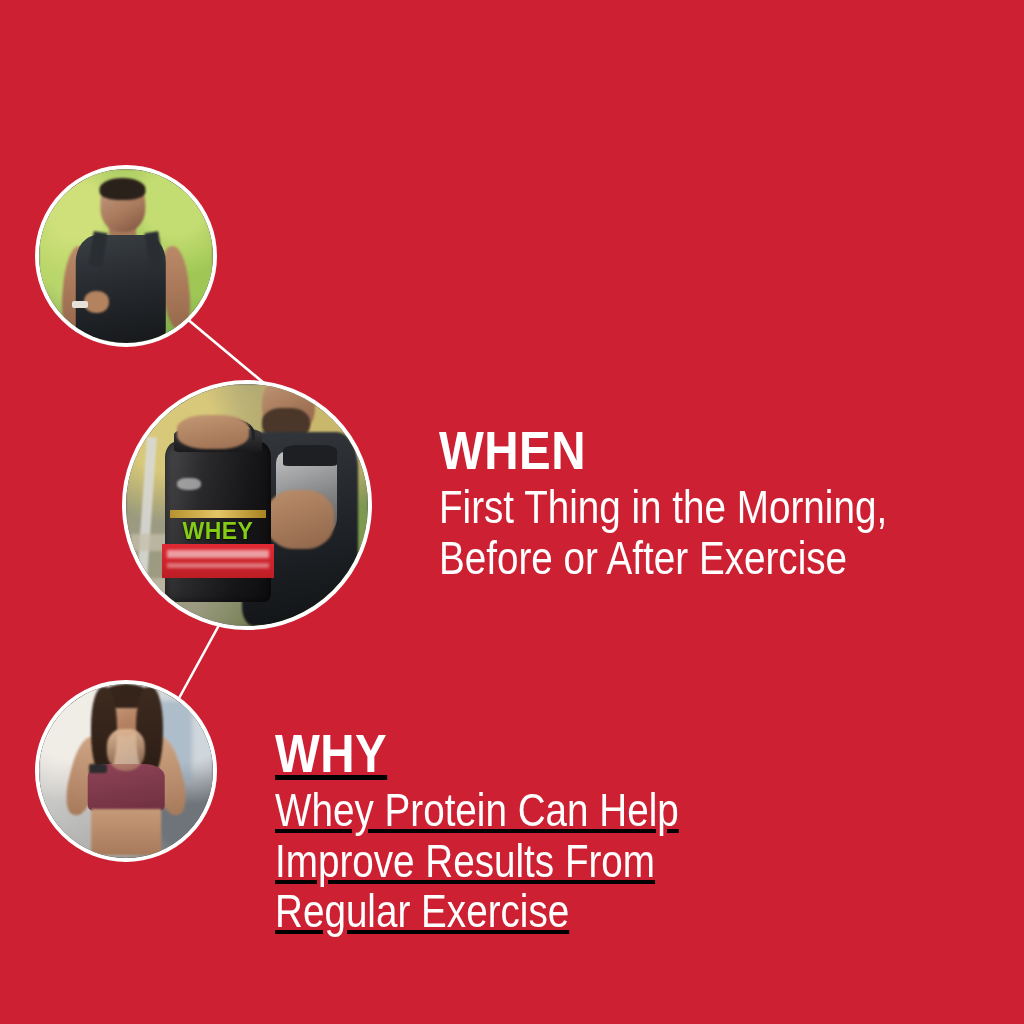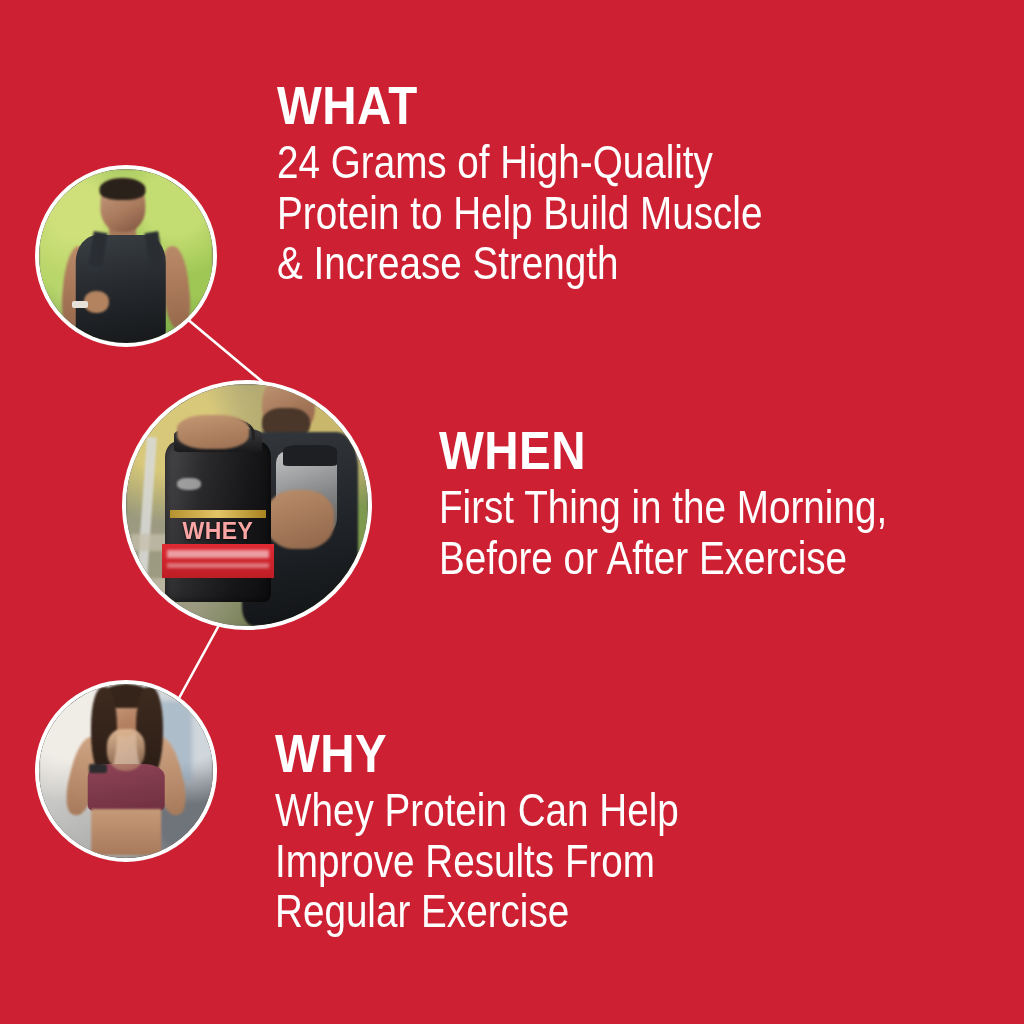--- a/index.html
+++ b/index.html
@@ -214,21 +214,21 @@
     left: 18%; top: 52%;
     width: 40%; height: 3.2%;
     background: linear-gradient(90deg, #b8912f, #e3c566, #a8821f);
     filter: blur(0.5px);
   }
   .whey-wordmark {
     position: absolute;
     left: 17%; top: 56%;
     width: 42%;
     text-align: center;
-    color: #fca5a5;
+    color: #84cc16;
     font-family: "Liberation Sans", sans-serif;
     font-weight: 700;
     font-size: 23px;
     line-height: 1;
     letter-spacing: 0.5px;
     text-shadow: 0 1px 2px rgba(0,0,0,0.8);
     filter: blur(0.25px);
   }
   .whey-red-band {
     position: absolute;
@@ -401,21 +401,21 @@
     font-size: 46px;
     line-height: 1.1;
     letter-spacing: 0px;
     transform: scaleX(0.84);
     transform-origin: left center;
     white-space: pre-line;
   }
 
   #block-what { left: 277px; top: 78px; }
   #block-when { left: 439px; top: 423px; }
-  #block-why  { left: 275px; top: 726px; }
+  #block-why  { left: 275px; top: 726px; text-decoration: underline; }
 </style>
 </head>
 <body>
 
 <div id="poster">
 
   <svg class="connectors" viewBox="0 0 1024 1024" xmlns="http://www.w3.org/2000/svg">
     <line x1="186" y1="318" x2="271" y2="389" stroke="#ffffff" stroke-width="2.6" stroke-linecap="round"></line>
     <line x1="224" y1="616" x2="178" y2="700" stroke="#ffffff" stroke-width="2.6" stroke-linecap="round"></line>
   </svg>
@@ -473,26 +473,20 @@
       <div class="woman-hair-top"></div>
       <div class="woman-hair-l"></div>
       <div class="woman-hair-r"></div>
       <div class="woman-bra"></div>
       <div class="woman-midriff"></div>
       <div class="woman-hands"></div>
       <div class="woman-watch"></div>
     </div>
   </div>
 
-  <div id="block-what" class="text-block">
-    <h2 class="kicker">WHAT</h2>
-    <p class="body-copy">24 Grams of High-Quality
-Protein to Help Build Muscle
-&amp; Increase Strength</p>
-  </div>
 
   <div id="block-when" class="text-block">
     <h2 class="kicker">WHEN</h2>
     <p class="body-copy">First Thing in the Morning,
 Before or After Exercise</p>
   </div>
 
   <div id="block-why" class="text-block">
     <h2 class="kicker">WHY</h2>
     <p class="body-copy">Whey Protein Can Help

